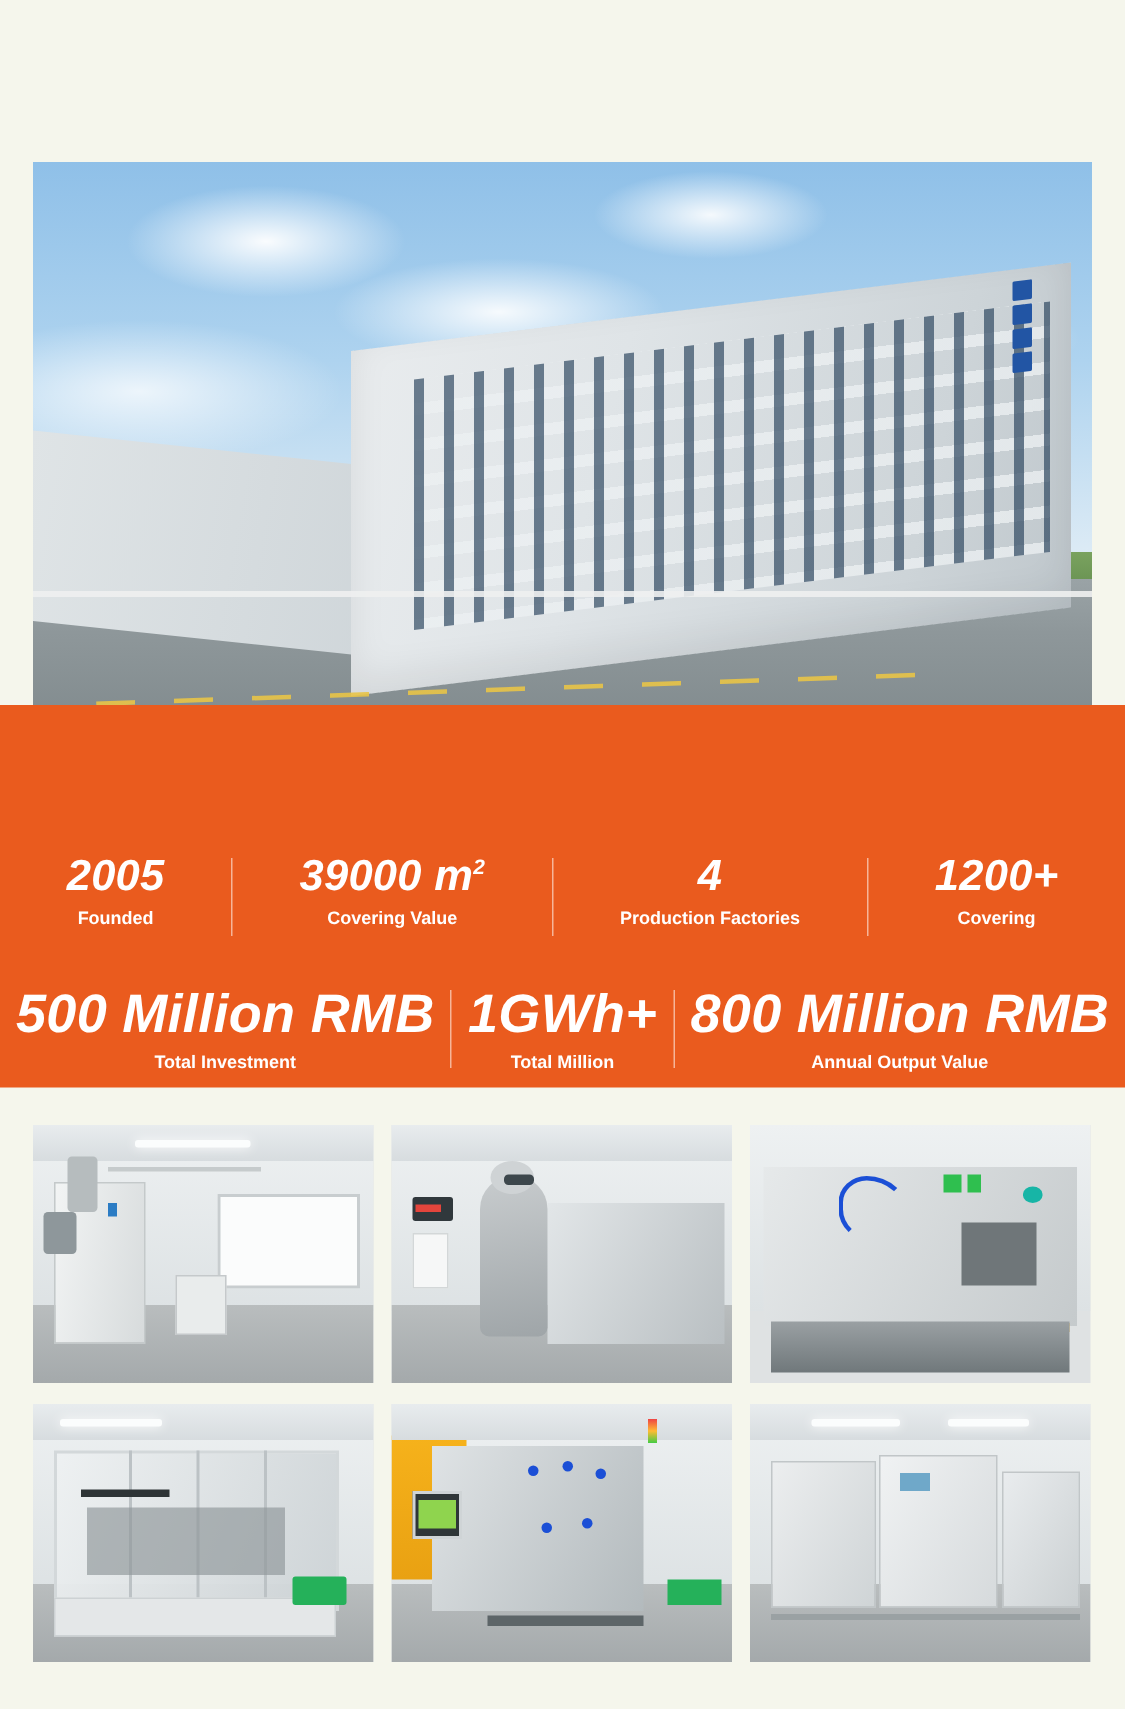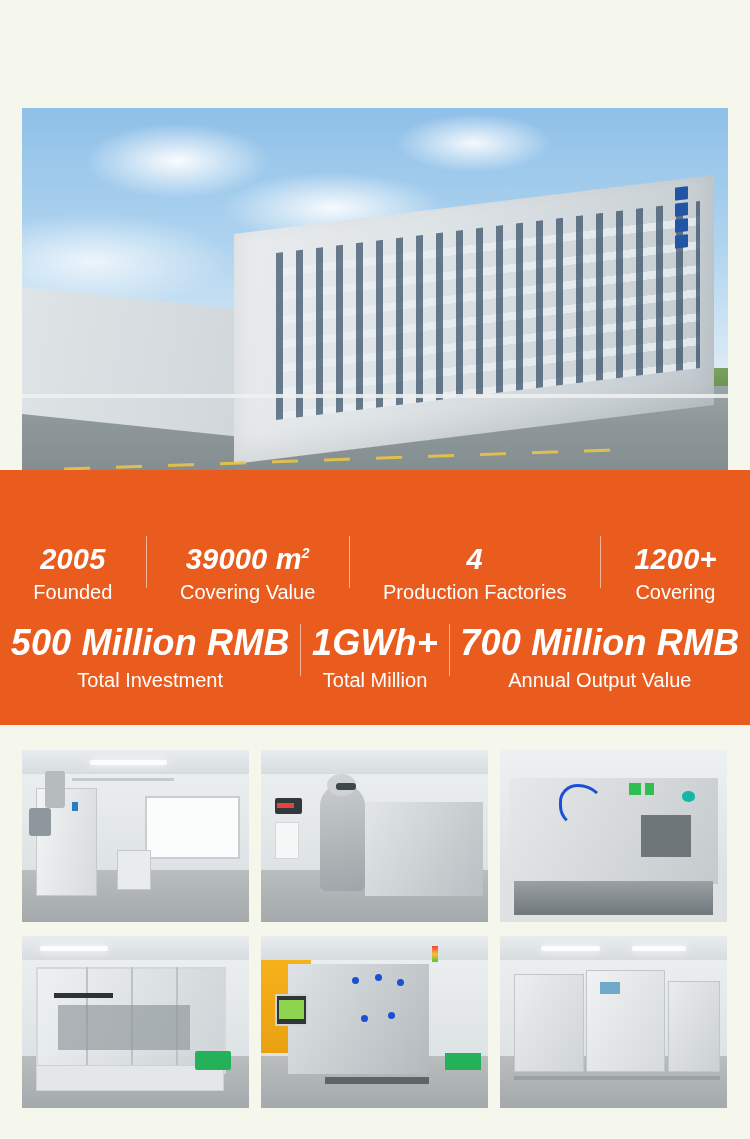--- a/index.html
+++ b/index.html
@@ -169,22 +169,23 @@
     top: 470px;
     width: 750px;
     height: 255px;
     background: #ea5b1e;
   }
   .stats-row {
     position: absolute;
     left: 0;
     width: 750px;
     display: flex;
-    align-items: flex-end;
+    align-items: flex-start;
     color: #ffffff;
+    margin-top: 36px;
   }
   .stats-row.row1 { top: 62px; height: 72px; }
   .stats-row.row2 { top: 150px; height: 72px; }
 
   .stat {
     position: relative;
     display: flex;
     flex-direction: column;
     align-items: center;
     justify-content: flex-start;
@@ -203,22 +204,22 @@
   }
   .row2 .stat .value { font-size: 36px; }
   .stat .value sup {
     font-size: 0.48em;
     vertical-align: super;
     font-weight: 700;
     line-height: 0;
   }
   .stat .label {
     margin-top: 5px;
-    font-size: 20px;
-    font-weight: 400;
+    font-size: 12px;
+    font-weight: 700;
     line-height: 1.2;
     white-space: nowrap;
     color: #ffffff;
   }
   .vdiv {
     flex: 0 0 1px;
     width: 1px;
     align-self: flex-start;
     height: 52px;
     margin-top: 4px;
@@ -374,21 +375,21 @@
         <div class="value">500 Million RMB</div>
         <div class="label">Total Investment</div>
       </div>
       <div class="vdiv"></div>
       <div class="stat">
         <div class="value">1GWh+</div>
         <div class="label">Total Million</div>
       </div>
       <div class="vdiv"></div>
       <div class="stat">
-        <div class="value">700 Million RMB</div>
+        <div class="value">800 Million RMB</div>
         <div class="label">Annual Output Value</div>
       </div>
     </div>
 
   </div>
 
   <div class="grid">
 
     <div class="tile t1">
       <div class="wall"></div>

